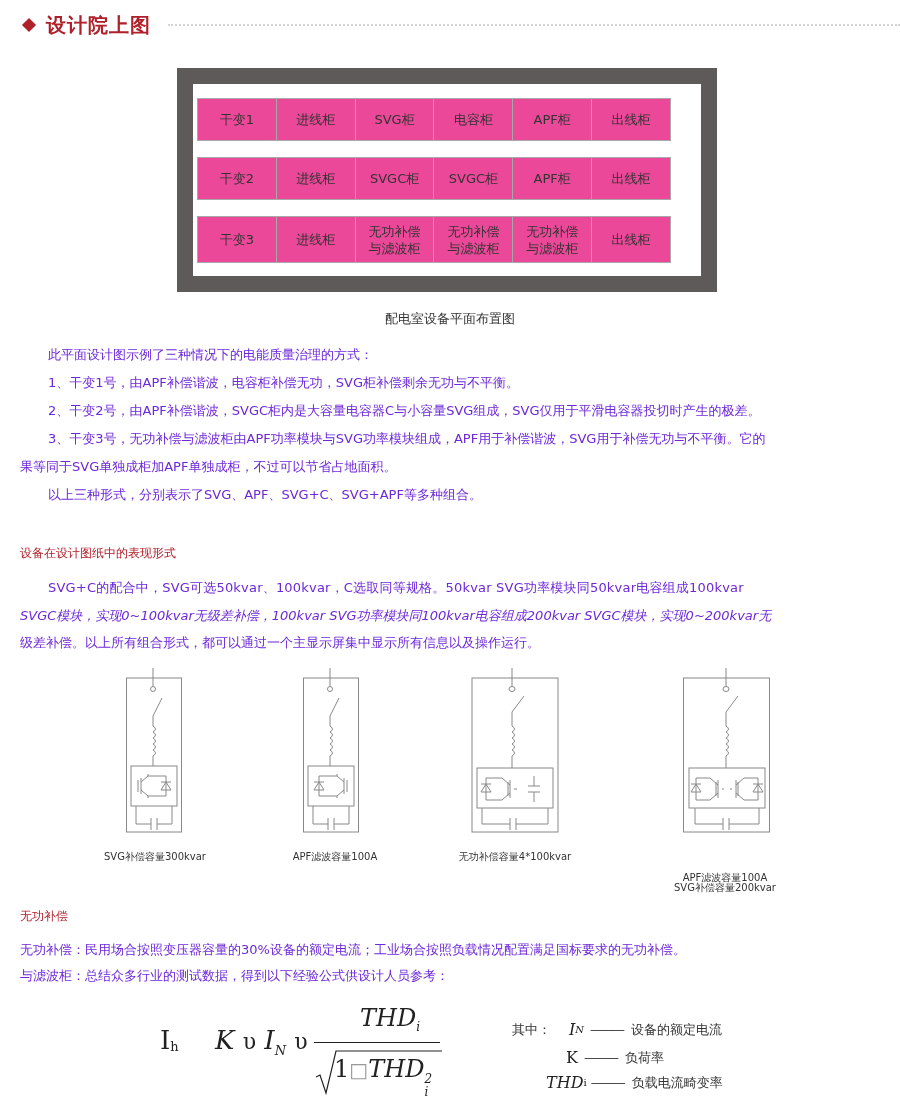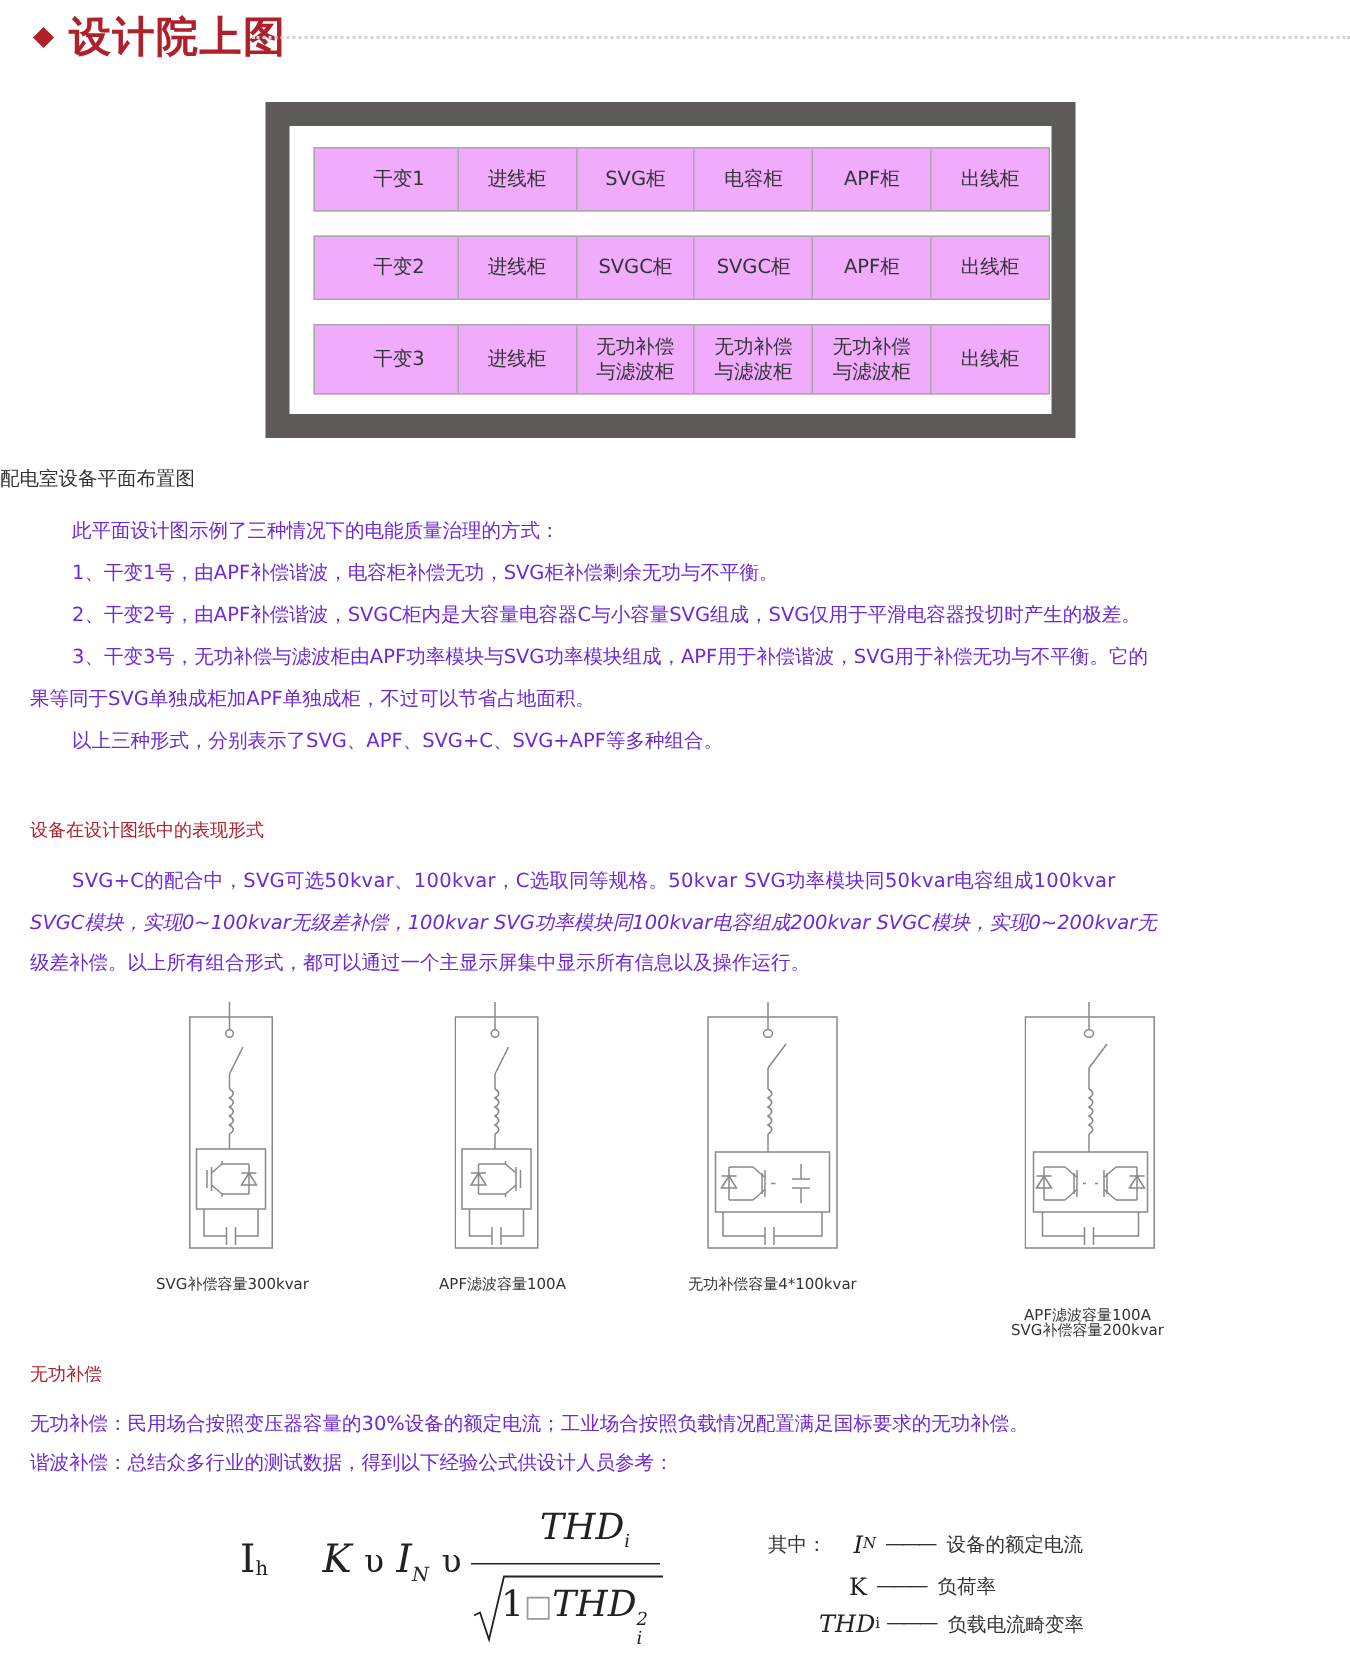--- a/index.html
+++ b/index.html
@@ -3,31 +3,31 @@
 <meta charset="utf-8">
 <style>
   html, body { margin:0; padding:0; background:#fff; }
   body { width:900px; height:1105px; position:relative; overflow:hidden;
          font-family:"DejaVu Sans","Liberation Sans",sans-serif; color:#333; }
   .abs { position:absolute; }
 
   
   .hdr { left:18px; top:10px; height:30px; display:flex; align-items:center; }
   .diamond { width:10px; height:10px; background:#b0202a; transform:rotate(45deg); margin:0 12px 0 6px; }
-  .hdr-title { font-size:28px; font-weight:bold; color:#b0202a; letter-spacing:1px; }
+  .hdr-title { font-size:20px; font-weight:bold; color:#b0202a; letter-spacing:1px; }
   .hdr-dots { left:168px; top:24px; width:732px; border-top:2px dotted #d4d4d4; }
 
   
   .plan { left:177px; top:68px; width:540px; height:224px; background:#5e5a59; }
   .plan-inner { position:absolute; left:16px; top:16px; right:16px; bottom:16px; background:#fff; }
-  .plan-row { position:absolute; left:16px; width:472px; display:flex; border:1px solid #a8a8a8; background:#f0abfc;padding-left:17px; }
+  .plan-row { position:absolute; left:4px; width:472px; display:flex; border:1px solid #a8a8a8; background:#ec4899; }
   .plan-cell { flex:1; border-right:1px solid #a8a8a8; display:flex; align-items:center; justify-content:center;
                font-size:13px; color:#333; text-align:center; line-height:17px; }
   .plan-cell:last-child { border-right:none; }
-  .caption { left:0; width:900px; top:310px; font-size:13px; color:#333; }
+  .caption { left:0; width:900px; top:310px; text-align:center; font-size:13px; color:#333; }
 
   .para { font-size:13px; color:#6d28d9; line-height:20px; }
   .section-title { font-size:12px; color:#b0202a; }
 
   
   .diag { position:absolute; }
   .diag-label { position:absolute; font-size:10px; color:#333; text-align:center; line-height:21px; }
 
   
   .formula { font-family:"DejaVu Serif","Liberation Serif",serif; color:#222; }
@@ -180,21 +180,21 @@
 </svg>
 
 <div class="diag-label" style="left:60px;top:846px;width:190px;">SVG补偿容量300kvar</div>
 <div class="diag-label" style="left:240px;top:846px;width:190px;">APF滤波容量100A</div>
 <div class="diag-label" style="left:415px;top:846px;width:200px;">无功补偿容量4*100kvar</div>
 <div class="diag-label" style="left:625px;top:846px;width:200px;margin-top:31px;">SVG补偿容量200kvar</div>
 <div class="diag-label" style="left:625px;top:867px;width:200px;">APF滤波容量100A</div>
 
 <div class="abs section-title" style="left:20px;top:908px;">无功补偿</div>
 <div class="abs para" style="left:20px;top:940px;">无功补偿：民用场合按照变压器容量的30%设备的额定电流；工业场合按照负载情况配置满足国标要求的无功补偿。</div>
-<div class="abs para" style="left:20px;top:966px;">谐波补偿：总结众多行业的测试数据，得到以下经验公式供设计人员参考：</div>
+<div class="abs para" style="left:20px;top:966px;">与滤波柜：总结众多行业的测试数据，得到以下经验公式供设计人员参考：</div>
 
 <div class="abs formula" style="left:160px;top:1025px;font-size:26px;">
   <span>I</span><span style="font-size:13px;vertical-align:-2px;">h</span>
 </div>
 <div class="abs formula" style="left:215px;top:1025px;font-size:26px;font-style:italic;">
   <span>K</span>
   <span style="font-style:normal;font-size:22px;">υ</span>
   <span>I</span><span style="font-size:13px;vertical-align:-6px;">N</span>
   <span style="font-style:normal;font-size:22px;">υ</span>
 </div>

